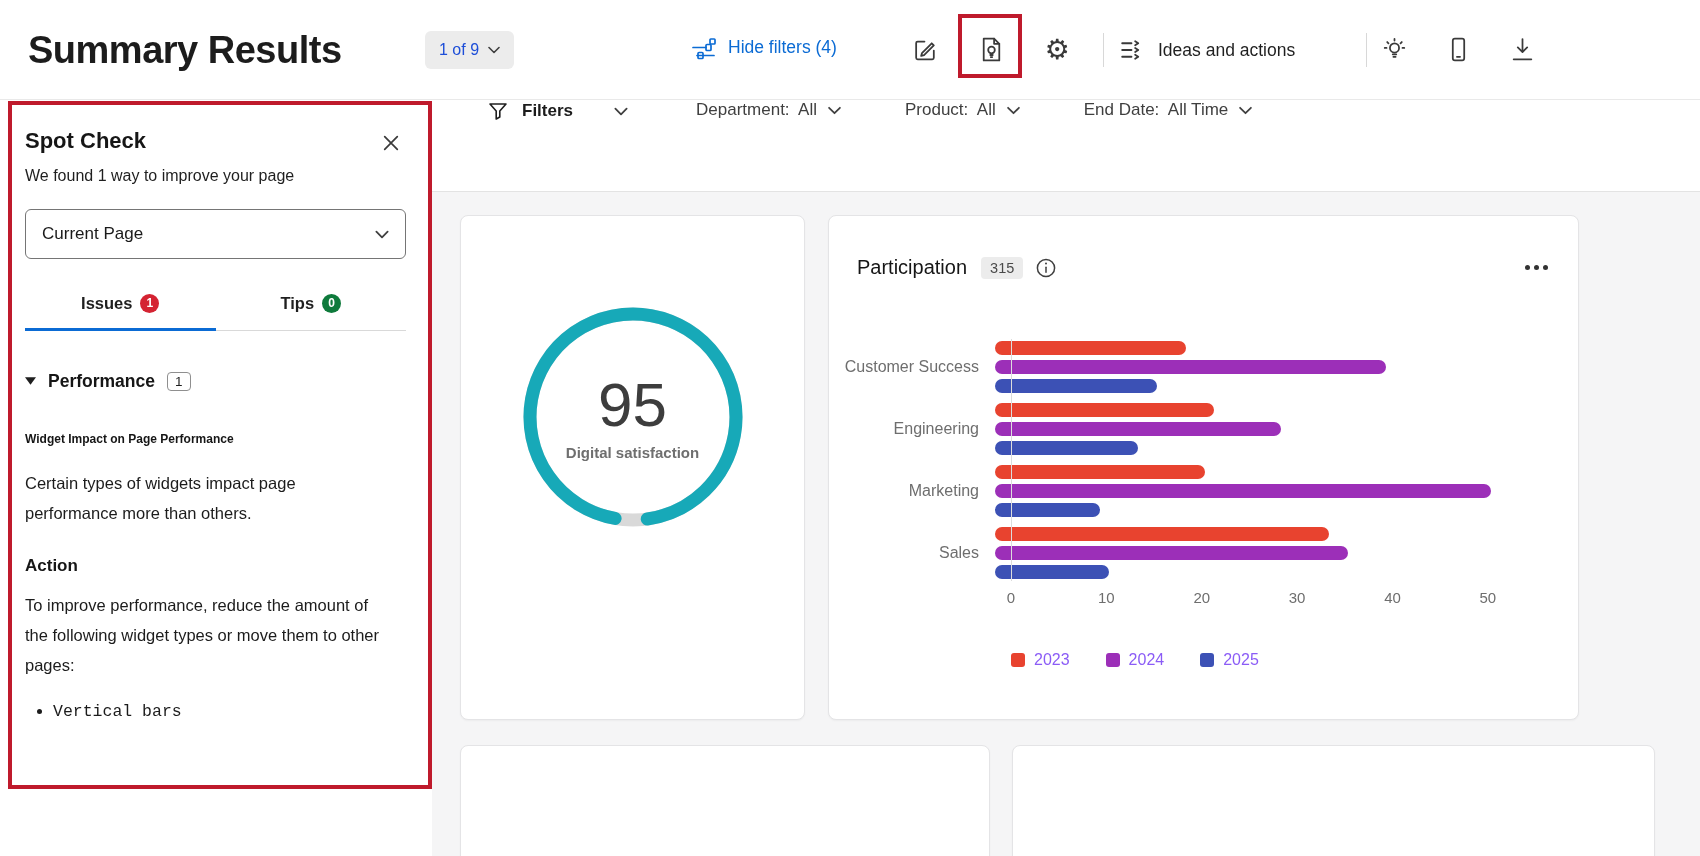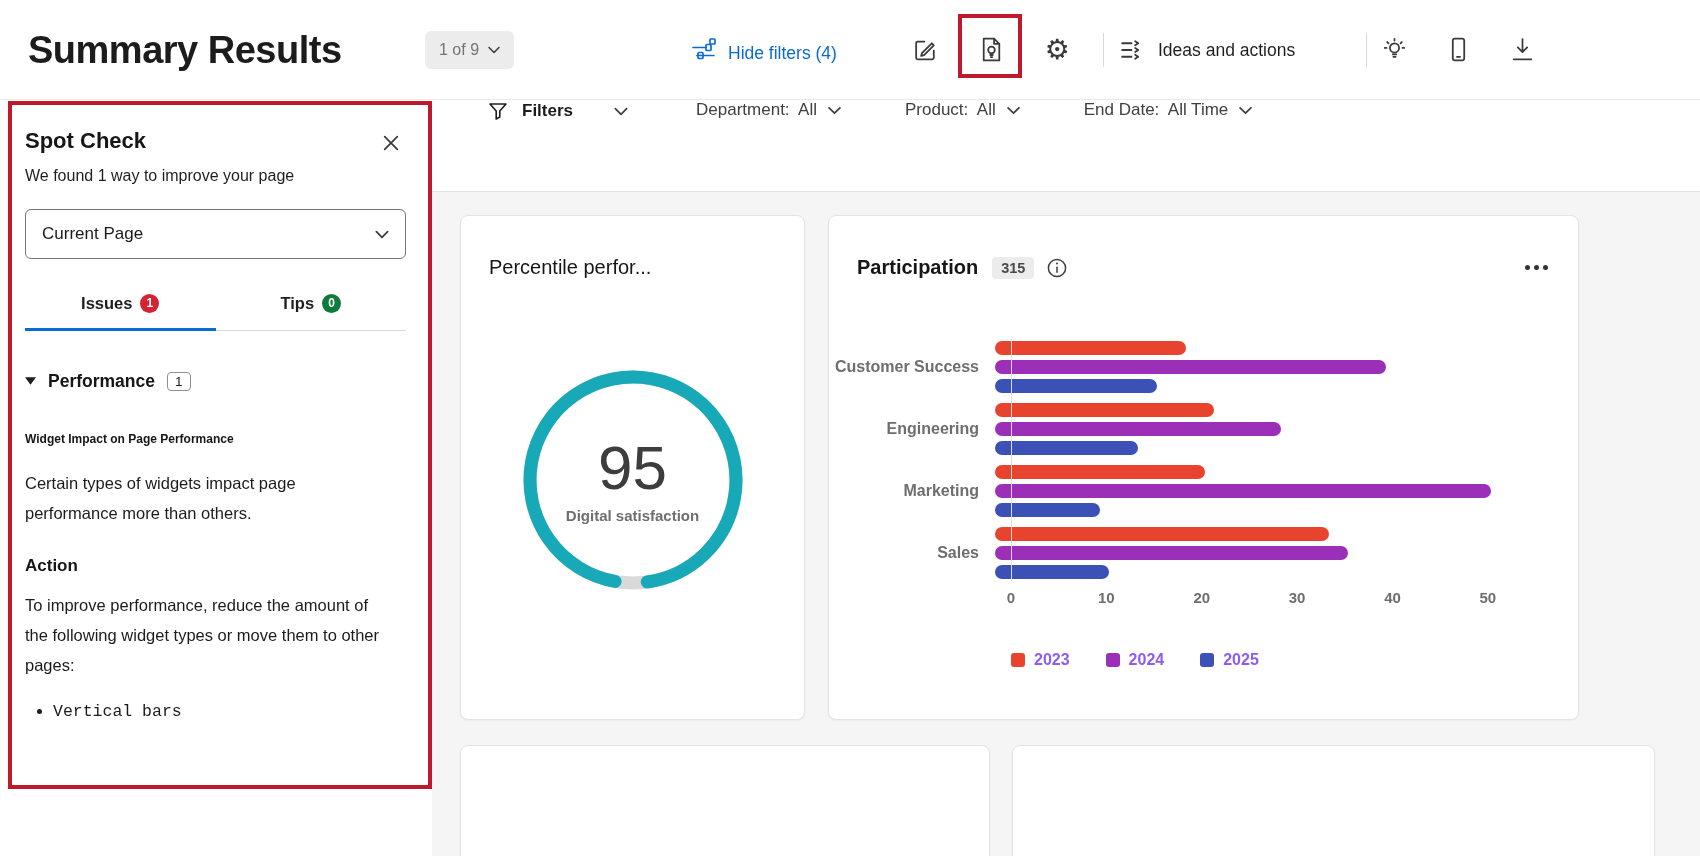--- a/index.html
+++ b/index.html
@@ -7,22 +7,22 @@
   #app {
     position:relative; width:1700px; height:856px; overflow:hidden;
     background:#fff; font-family:"Liberation Sans","DejaVu Sans",sans-serif; color:#1c1c1c;
   }
   svg { display:block; }
   button { background:none; border:none; cursor:pointer; font-family:inherit; }
 
   
   .topbar { position:absolute; left:0; top:0; width:1700px; height:100px; background:#fff; border-bottom:1px solid #e9e9e9; z-index:5; }
   .topbar h1 { position:absolute; left:28px; top:50%; transform:translateY(-50%); font-size:38px; font-weight:600; letter-spacing:-0.5px; color:#1c1c1c; }
-  .page-chip { position:absolute; left:425px; top:50%; transform:translateY(-50%); background:#ececec; border-radius:6px; padding:10px 14px; display:flex; align-items:center; gap:9px; font-size:16px; color:#737373; cursor:pointer; }
-  .hide-filters { position:absolute; left:690px; top:50%; transform:translateY(-50%); display:flex; align-items:flex-end; gap:11px; color:var(--accent); font-size:17.5px; cursor:pointer; }
+  .page-chip { position:absolute; left:425px; top:50%; transform:translateY(-50%); background:#ececec; border-radius:6px; padding:10px 14px; display:flex; align-items:center; gap:9px; font-size:16px; color:#1d4ed8; cursor:pointer; }
+  .hide-filters { position:absolute; left:690px; top:50%; transform:translateY(-50%); display:flex; align-items:flex-start; gap:11px; color:var(--accent); font-size:17.5px; cursor:pointer; }
   .icon-btn { position:absolute; top:50%; transform:translateY(-50%); width:40px; height:40px; display:flex; align-items:center; justify-content:center; }
   .gear-glyph { font-size:28px; color:#3a3a3a; line-height:1; }
   .v-div { position:absolute; top:33px; width:1px; height:34px; background:#d8d8d8; }
   .ideas-group { position:absolute; left:1118px; top:50%; transform:translateY(-50%); display:flex; align-items:center; gap:13px; font-size:17.5px; color:#1f1f1f; cursor:pointer; }
 
   
   .ann { position:absolute; border:4px solid var(--annotation); z-index:60; pointer-events:none; }
   #ann-icon  { left:958px; top:14px;  width:64px;  height:64px; }
   #ann-panel { left:8px;   top:101px; width:424px; height:688px; }
 
@@ -65,21 +65,21 @@
   .spacer { flex:1; }
   .dots { display:flex; gap:4px; cursor:pointer; padding:6px 2px; }
   .dots i { width:5px; height:5px; border-radius:50%; background:#333; }
 
   #percentile-card { width:345px; height:505px; }
   .gauge { position:relative; width:230px; height:230px; margin:86px auto 0; }
   .gauge-center { position:absolute; inset:0; display:flex; flex-direction:column; align-items:center; justify-content:center; }
   .gauge-value { font-size:62px; color:#3d3d3d; line-height:1; }
   .gauge-label { margin-top:8px; font-size:15px; font-weight:700; color:#6f6f6f; }
 
-  #participation-card { width:751px; height:505px;font-weight:bold; }
+  #participation-card { width:751px; height:505px; }
   .chart-wrap { margin-top:62px; position:relative; }
   .plot { position:relative; }
   .vline { position:absolute; left:182px; top:-2px; height:242px; width:1px; background:#dcdcdc; }
   .chart-row { display:flex; align-items:center; margin-bottom:10px; }
   .cat-label { width:166px; text-align:right; padding-right:16px; font-size:16px; color:#6e6e6e; }
   .bars { display:flex; flex-direction:column; gap:5px; }
   .bar { height:14px; border-radius:7px; }
   .chart-axis { margin-left:182px; position:relative; height:22px; margin-top:10px; }
   .tick { position:absolute; transform:translateX(-50%); font-size:15px; color:#6e6e6e; }
   .chart-legend { margin-left:182px; margin-top:40px; display:flex; gap:36px; align-items:center; }
@@ -233,23 +233,20 @@
             </svg></div>
           <div class="filter-item"><span>End Date:  All Time</span><svg class="chev" width="13" height="9" viewBox="0 0 12 8">
               <path d="M1 1.5l5 5 5-5"></path>
             </svg></div>
         </div>
     </div>
 
     <div class="cards-row">
 
       <section class="card" id="percentile-card">
-        <div class="card-header">
-          <span class="card-title">Percentile perfor...</span>
-        </div>
         <div class="gauge">
           <svg width="230" height="230" viewBox="0 0 230 230">
             <circle cx="115" cy="115" r="103" fill="none" style="stroke:var(--gauge-track)" stroke-width="13"></circle>
             <circle id="gauge-arc" cx="115" cy="115" r="103" fill="none" style="stroke:var(--gauge)" stroke-width="13" stroke-linecap="round" pathLength="100" stroke-dasharray="95 5" transform="rotate(100 115 115)"></circle>
           </svg>
           <div class="gauge-center">
             <div class="gauge-value">95</div>
             <div class="gauge-label">Digital satisfaction</div>
           </div>
         </div>

